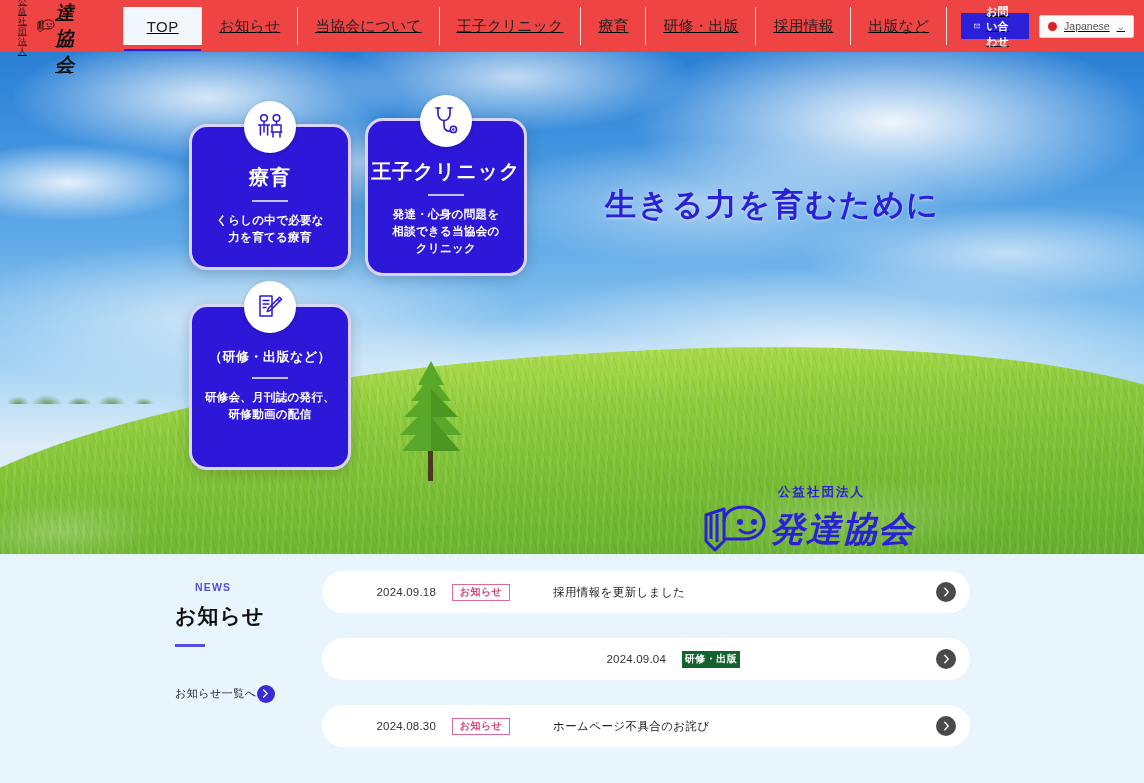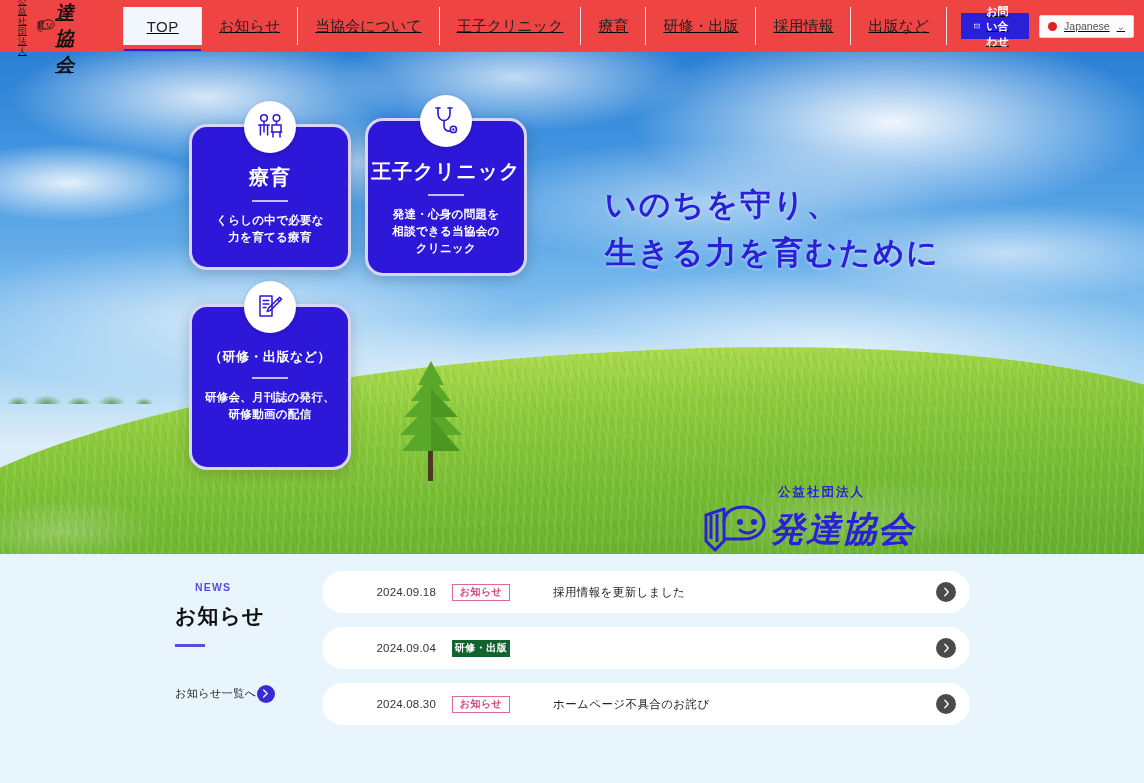--- a/index.html
+++ b/index.html
@@ -172,22 +172,23 @@
   }
   .news-more-label { font-size: 11px; color:#222; letter-spacing: .5px; }
   .news-more-btn {
     width: 18px; height: 18px; border-radius:50%; background:#3b2bd6;
     display:flex; align-items:center; justify-content:center;
   }
 
   .news-list { position:absolute; left: 322px; top: 17px; width: 648px; }
   .news-row {
     position:relative; height: 42px; background:#fff; border-radius: 21px;
-    display:flex; align-items:center; margin-bottom: 14px;
+    display:flex; align-items:center; margin-bottom: 25px;
     cursor:pointer;
+    justify-content:center;
   }
   .news-date {
     width: 126px; text-align:right; padding-right: 12px;
     font-size: 11.5px; color:#333; letter-spacing: .2px;
     font-family: "Liberation Sans", sans-serif;
   }
   .news-tag {
     min-width: 58px; height: 17px; display:flex; align-items:center;
     justify-content:center; font-size: 10px; font-weight:700;
     letter-spacing: .5px; margin-left: 4px;
@@ -350,21 +351,20 @@
       <div class="card-sub-paren">（研修・出版など）</div>
       <div class="card-rule"></div>
       <div class="card-desc">
         <div>研修会、月刊誌の発行、</div>
         <div>研修動画の配信</div>
       </div>
     </a>
   </div>
 
   <div class="hero-copy">
-    <div>いのちを守り、</div>
     <div>生きる力を育むために</div>
   </div>
 
   <div class="hero-logo">
     <div class="hl-pre">公益社団法人</div>
     <div class="hl-row">
       <svg width="74" height="52" viewBox="0 0 74 52">
         <g fill="none" stroke="#2a20d8" stroke-width="3" stroke-linejoin="round">
           <path d="M6 12 L24 6 L24 38 L15 47 L6 38 Z"></path>
           <path d="M11 12 L11 36 M17 11 L17 39"></path>

